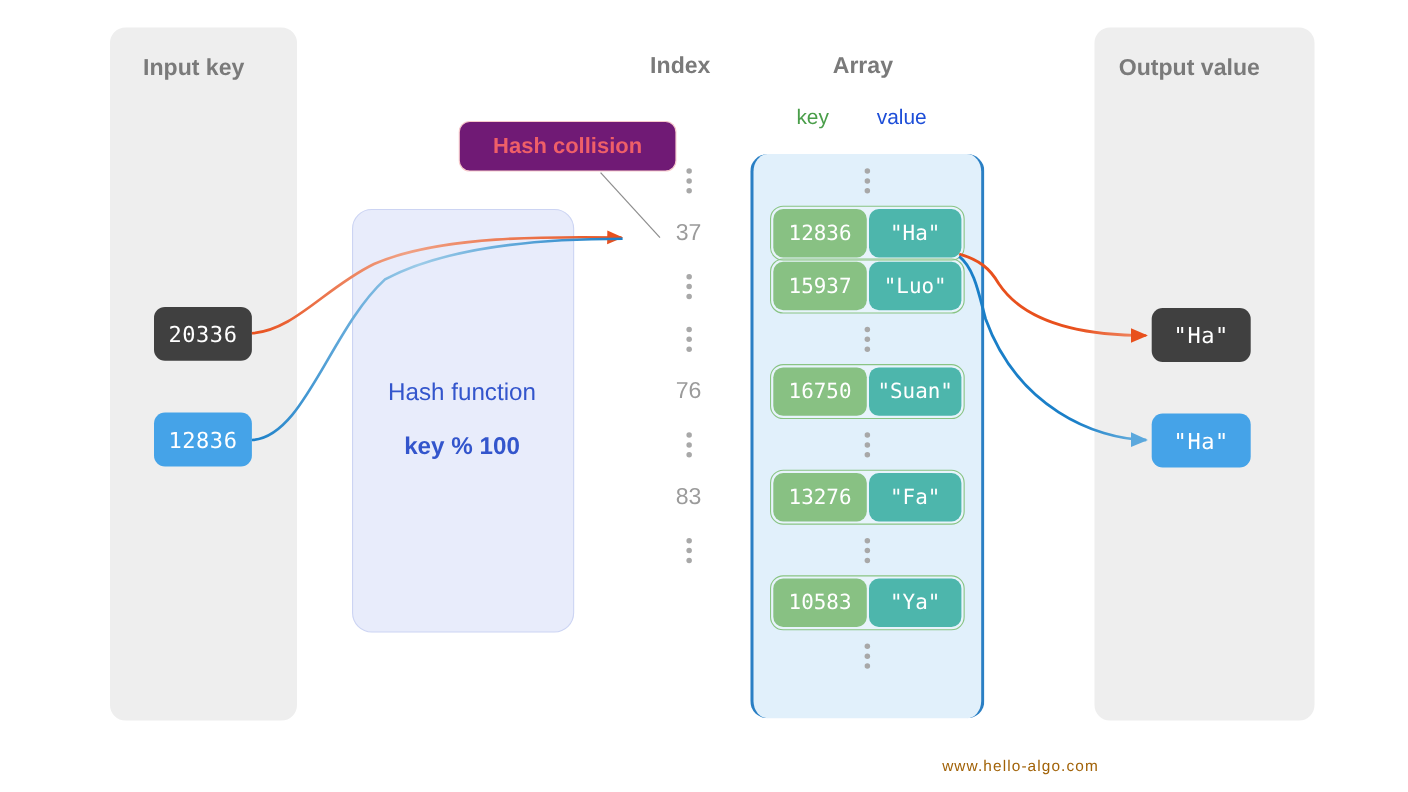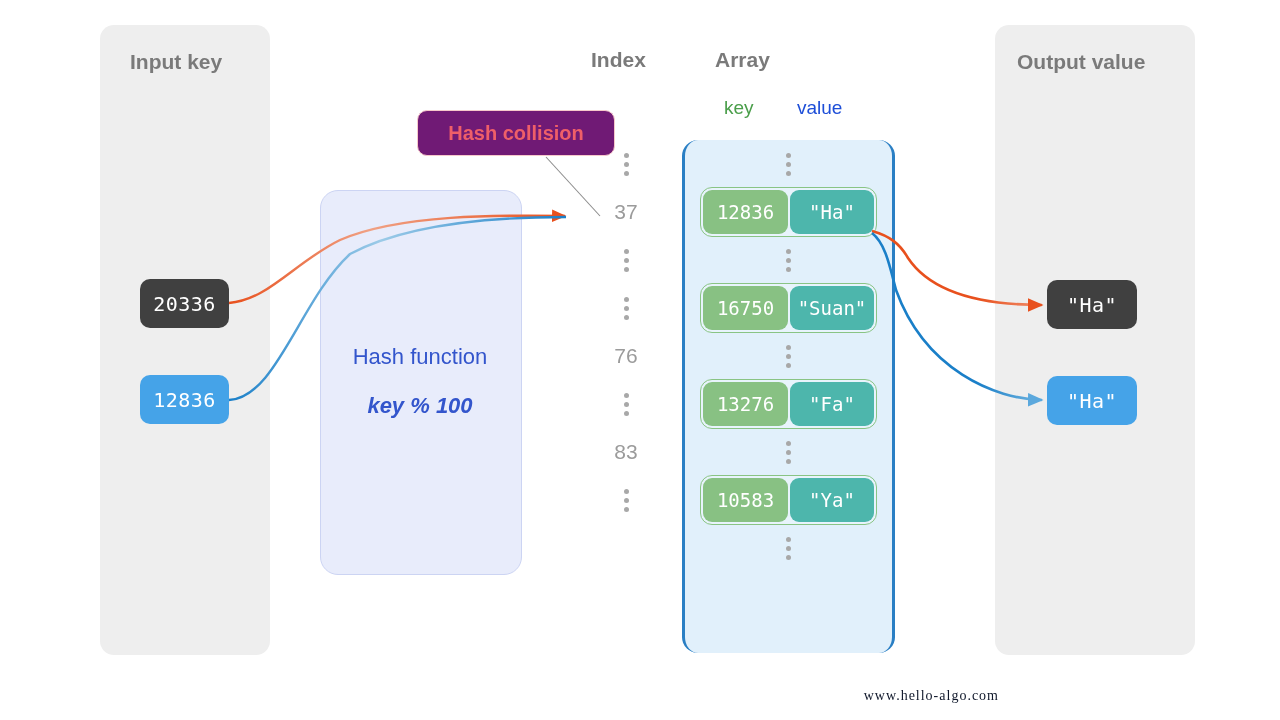--- a/index.html
+++ b/index.html
@@ -37,21 +37,21 @@
     border-radius:18px;
   }
   .hash-label{
     position:absolute;
     width:200px;
     text-align:center;
     color:#3355cc;
     white-space:nowrap;
   }
   #hash-name{left:320px;top:344px;font-size:22px;}
-  #hash-formula{left:320px;top:393px;font-size:22px;font-weight:bold;font-style:italic;}
+  #hash-formula{left:320px;top:393px;font-size:22px;font-weight:bold;}
 
   
   #collision{
     position:absolute;
     left:417px;top:110px;width:196px;height:44px;
     background:#701a75;
     border:1px solid #f6c9cb;
     border-radius:10px;
     display:flex;align-items:center;justify-content:center;
     color:#ef5f68;
@@ -71,21 +71,21 @@
   }
   .pill.orange{background:#404040;}
   .pill.blue{background:#45a3e8;}
   #in-key-0{left:140px;top:279px;width:89px;height:49px;}
   #in-key-1{left:140px;top:375px;width:89px;height:49px;}
   #out-val-0{left:1047px;top:280px;width:90px;height:49px;}
   #out-val-1{left:1047px;top:376px;width:90px;height:49px;}
 
   
   #lbl-index{left:591px;top:48px;font-size:21px;}
-  #lbl-array{left:715px;top:48px;font-size:21px;}
+  #lbl-array{left:757px;top:48px;font-size:21px;}
   .sub-label{
     position:absolute;font-size:19px;white-space:nowrap;
   }
   #lbl-key{left:724px;top:97px;color:#4a9e4a;}
   #lbl-value{left:797px;top:97px;color:#1d4ed8;}
 
   
   #index-col{position:absolute;left:580px;top:140px;width:92px;}
   .idx-row{
     height:48px;
@@ -127,22 +127,22 @@
     font-family:"DejaVu Sans Mono", monospace;
     border-radius:9px;
     box-sizing:border-box;
   }
   .cell.key{background:#88c183;width:86px;}
   .cell.value{background:#4db6ac;width:85px;margin-left:2px;}
 
   
   #watermark{
     position:absolute;right:28px;bottom:16px;
-    font-family:Liberation Serif, serif;
-    font-size:14px;color:#0f172a;letter-spacing:1px;margin-top:14px;
+    font-family:Liberation Sans, sans-serif;
+    font-size:14px;color:#a16207;letter-spacing:1px;margin-top:14px;
   }
 
   
   #links{position:absolute;left:0;top:0;width:1280px;height:720px;pointer-events:none;}
 </style>
 </head>
 <body>
 
 <div id="stage">
 
@@ -217,20 +217,26 @@
         <span class="vdots">
           <i></i>
           <i></i>
           <i></i>
         </span>
       </div>
       <div class="arr-row">
         <div class="bucket">
           <div class="cell key">12836</div>
           <div class="cell value">"Ha"</div>
+        </div>
+      </div>
+      <div class="arr-row">
+        <div class="bucket">
+          <div class="cell key">15937</div>
+          <div class="cell value">"Luo"</div>
         </div>
       </div>
       <div class="arr-row">
         <span class="vdots">
           <i></i>
           <i></i>
           <i></i>
         </span>
       </div>
       <div class="arr-row">

